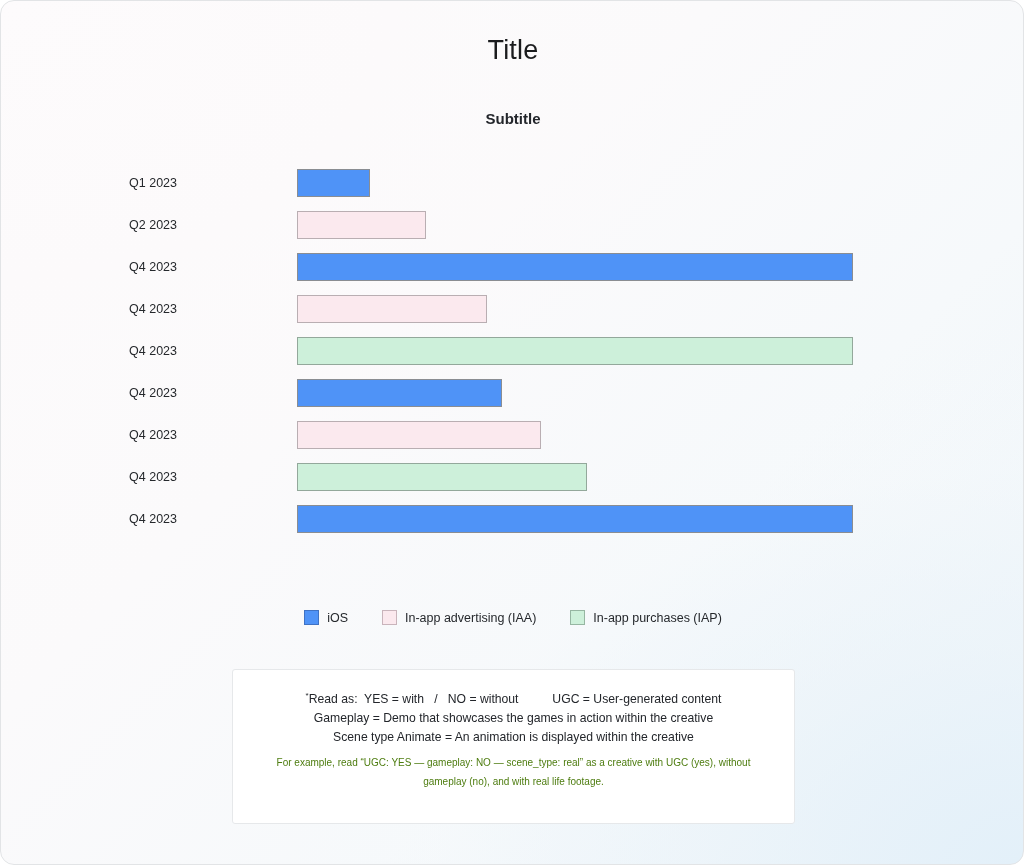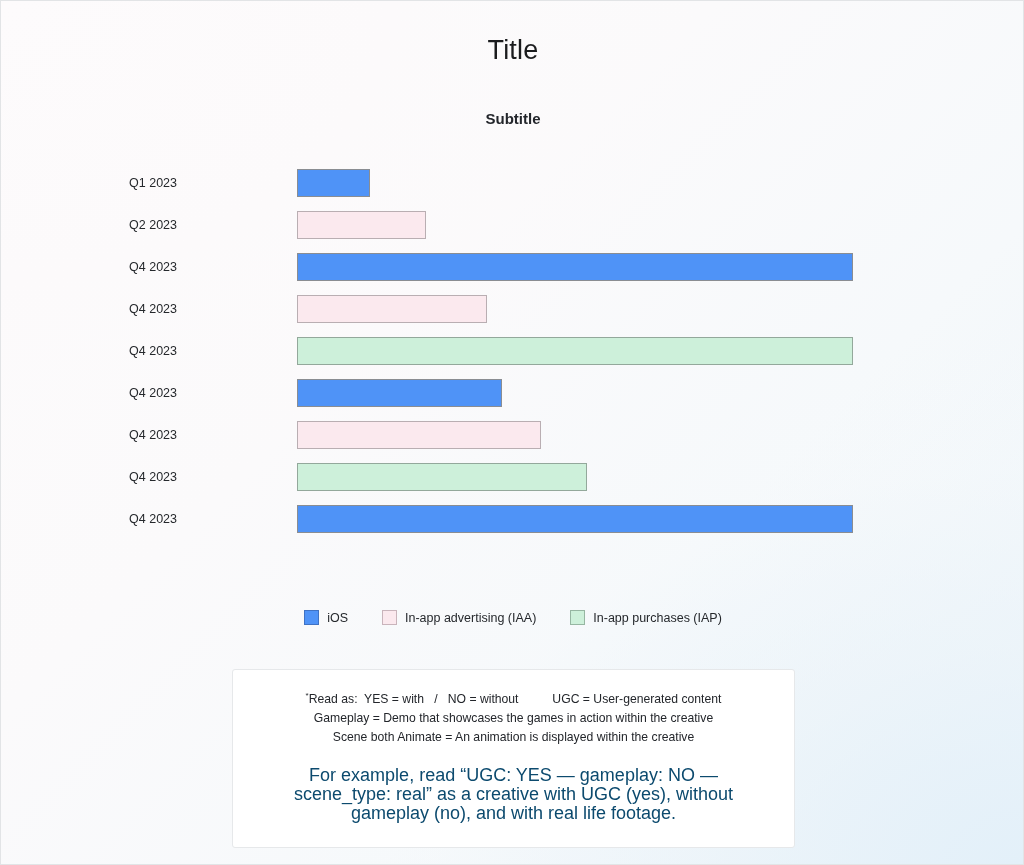--- a/index.html
+++ b/index.html
@@ -13,21 +13,21 @@
     background: #ffffff;
     overflow: hidden;
   }
 
   #canvas {
     position: relative;
     width: 1024px;
     height: 865px;
     box-sizing: border-box;
     border: 1px solid #e2e4e6;
-    border-radius: 0;
+    border-radius: 14px;
     background:
       radial-gradient(120% 95% at 100% 100%, #e3f0f9 0%, rgba(234,243,249,0.55) 26%, rgba(247,250,252,0.25) 48%, rgba(255,255,255,0) 70%),
       radial-gradient(95% 80% at 0% 0%, #fdfbfc 0%, #fcfafb 40%, rgba(252,250,251,0) 75%),
       linear-gradient(135deg, #fdfbfc 0%, #fbfafb 38%, #f6f9fb 66%, #eaf3f9 100%);
     overflow: hidden;
   }
 
   
   .chart-title {
     position: absolute;
@@ -127,38 +127,38 @@
   
   #footnote {
     position: absolute;
     left: 231px;
     top: 668px;
     width: 563px;
     box-sizing: border-box;
     background: #ffffff;
     border: 1px solid #e6e8ea;
     border-radius: 3px;
-    padding: 16px 18px 24px;
+    padding: 16px 18px 32px;
     text-align: center;
   }
   .fn-line {
     font-size: 12.2px;
     line-height: 19px;
     color: #23262b;
     white-space: pre;
   }
   .fn-line .star {
     font-size: 8px;
     vertical-align: super;
   }
   .fn-example {
-    margin-top: 19px;
-    font-size: 18px;
+    margin-top: 6px;
+    font-size: 10px;
     line-height: 19px;
-    color: #0c4a6e;
+    color: #4d7c0f;
     padding: 0 12px;
   }
 </style>
 </head>
 <body>
 
 <div id="canvas">
 
   <div class="chart-title">Title</div>
   <div class="chart-subtitle">Subtitle</div>
@@ -214,18 +214,18 @@
       <div class="legend-item">
         <span class="legend-swatch iap"></span>
         <span class="legend-label">In-app purchases (IAP)</span>
       </div>
     </div>
 
   <div id="footnote">
     <div id="fn-lines">
         <div class="fn-line"><span class="star">*</span><span>Read as:  YES = with   /   NO = without          UGC = User-generated content</span></div>
         <div class="fn-line">Gameplay = Demo that showcases the games in action within the creative</div>
-        <div class="fn-line">Scene both Animate = An animation is displayed within the creative</div>
+        <div class="fn-line">Scene type Animate = An animation is displayed within the creative</div>
       </div>
     <div class="fn-example">For example, read “UGC: YES — gameplay: NO — scene_type: real” as a creative with UGC (yes), without gameplay (no), and with real life footage.</div>
   </div>
 
 </div>
 
 </body></html>

